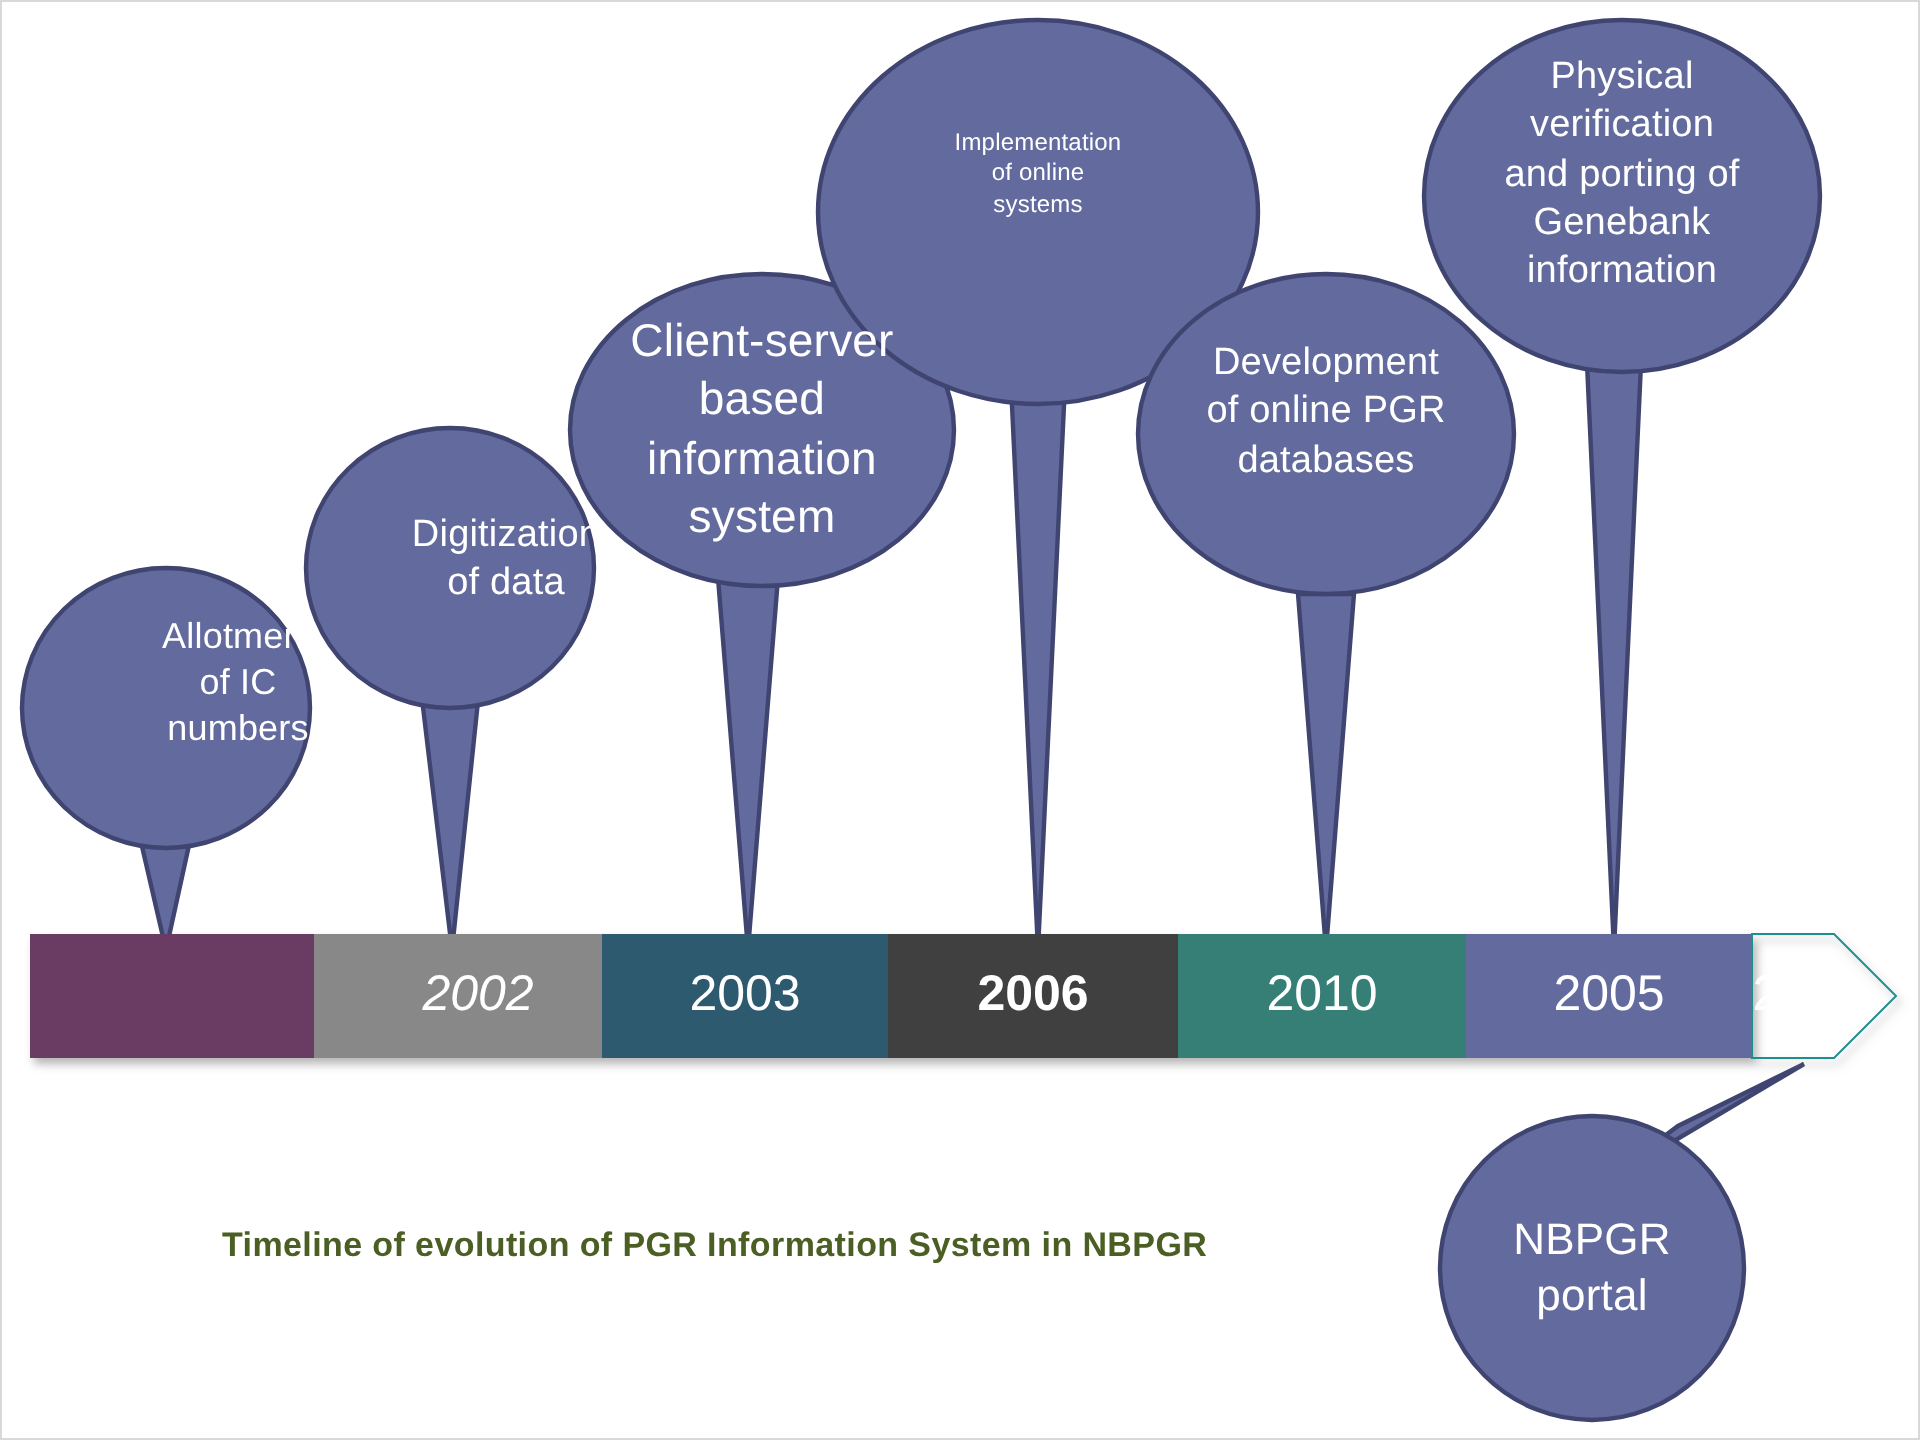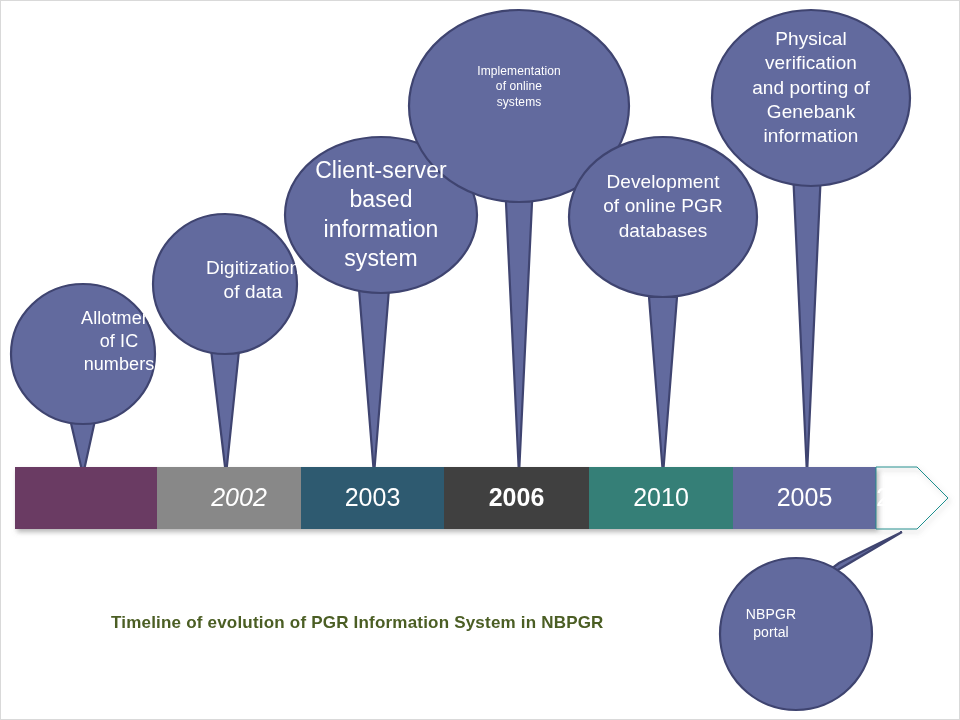--- a/index.html
+++ b/index.html
@@ -127,21 +127,21 @@
   <div class="bubble-text" style="left:574px; top:169px; width:176px; font-size:19px;">Development
 of online PGR
 databases</div>
 
   <div class="bubble-text" style="left:722px; top:26px; width:176px; font-size:19px;">Physical
 verification
 and porting of
 Genebank
 information</div>
 
-  <div class="bubble-text" style="left:700px; top:605px; width:140px; font-size:14px;">NBPGR
+  <div class="bubble-text" style="left:725px; top:605px; width:140px; font-size:22px;">NBPGR
 portal</div>
 
   <div class="year-text" style="left:156px; top:484px; width:164px;font-style:italic;">2002</div>
   <div class="year-text" style="left:300px; top:484px; width:143px;">2003</div>
   <div class="year-text" style="left:443px; top:484px; width:145px;font-weight:bold;">2006</div>
   <div class="year-text" style="left:588px; top:484px; width:144px;">2010</div>
   <div class="year-text" style="left:732px; top:484px; width:143px;">2005</div>
   <div class="year-text" style="left:872px; top:484px; width:62px;">2016</div>
 
   <div id="caption">Timeline of evolution of PGR Information System in NBPGR</div>

